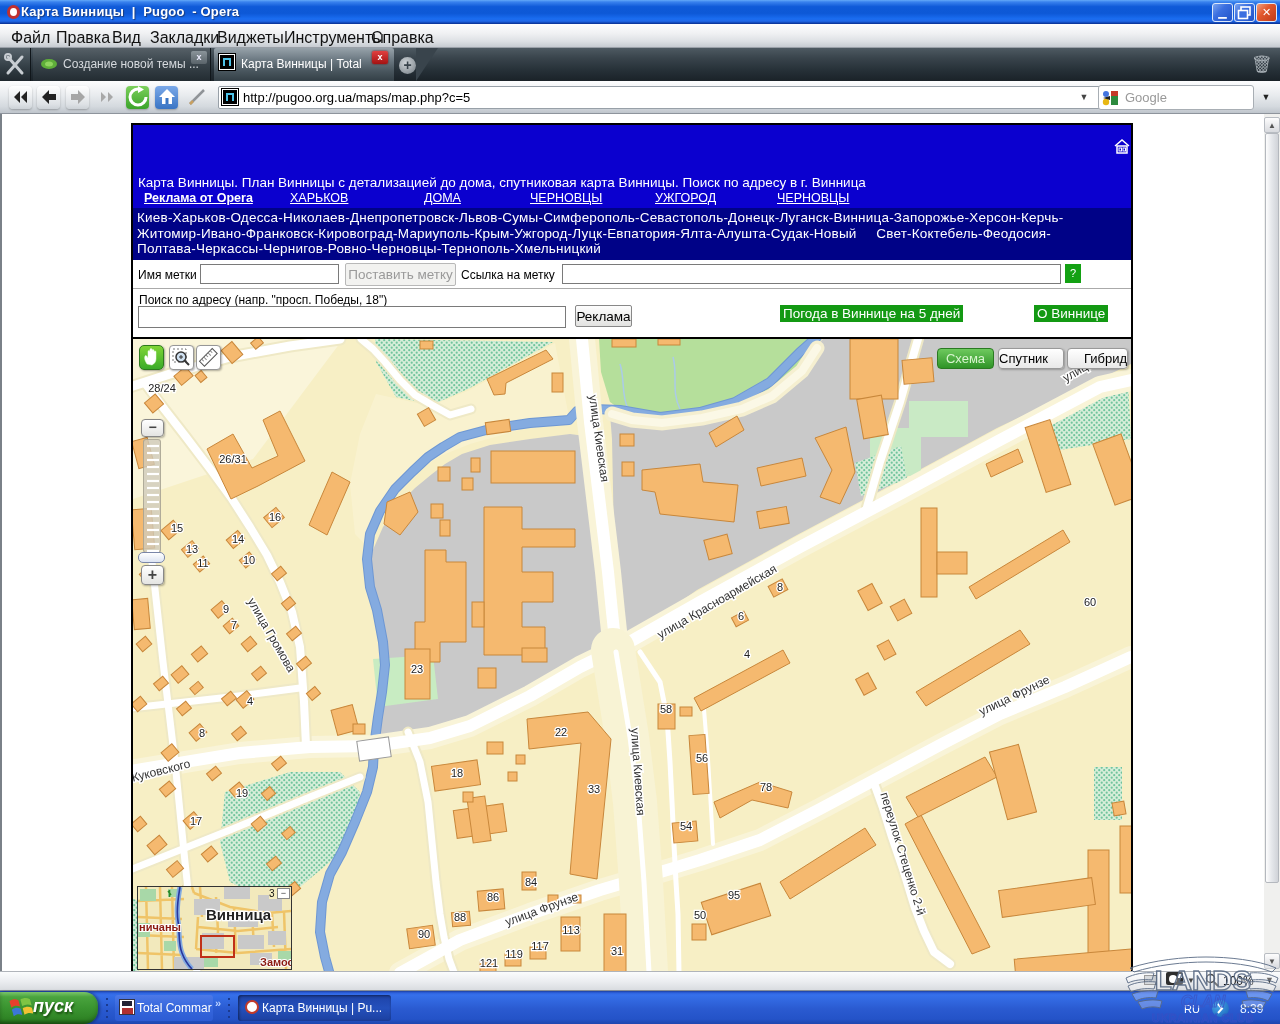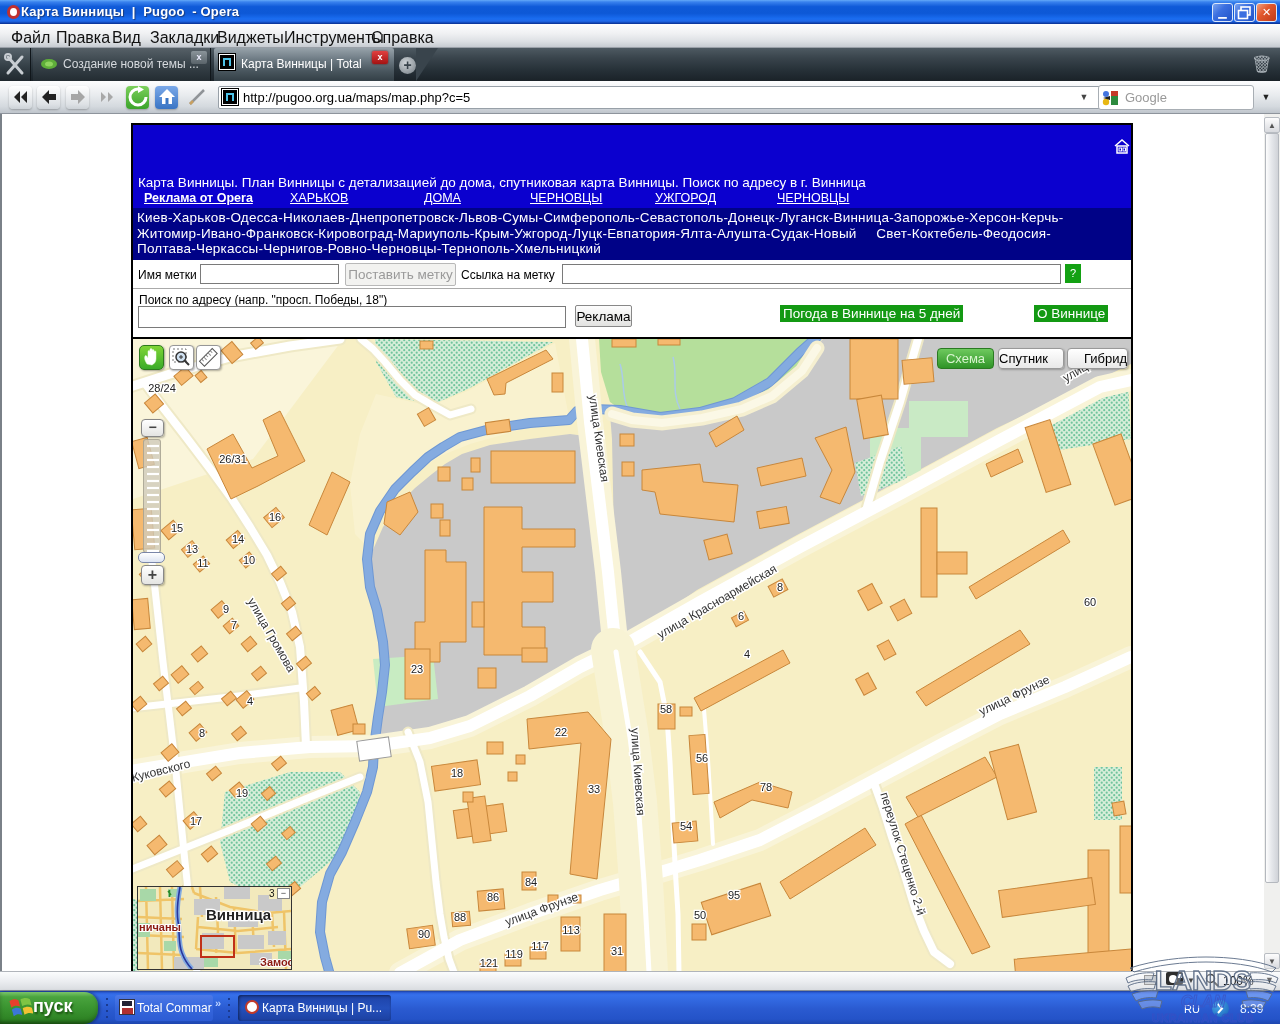--- a/index.html
+++ b/index.html
@@ -59,21 +59,21 @@
 #typeSxema{left:804px;top:9px;width:57px;height:21px;background:linear-gradient(#6ec95e,#2f9427);border:1px solid #2a7a22;color:#d8f5cf;font-size:13px;text-align:center;line-height:20px;border-radius:4px}
 #typeSput{left:865px;top:9px;width:66px;height:21px;background:linear-gradient(#ffffff,#e8e8e8);border:1px solid #999;color:#000;font-size:13px;text-align:left;line-height:20px;border-radius:4px;box-shadow:1px 1px 2px rgba(0,0,0,.25)}
 #typeGibr{left:934px;top:9px;width:61px;height:21px;background:linear-gradient(#ffffff,#e8e8e8);border:1px solid #999;color:#000;font-size:13px;text-align:right;line-height:20px;border-radius:4px;box-shadow:1px 1px 2px rgba(0,0,0,.25)}
 
 #minimap{left:4px;top:547px;width:155px;height:84px;border:1px solid #333;background:#f4ecc0;overflow:hidden}
 
 #statusbar{left:0;top:971px;width:1280px;height:20px;background:linear-gradient(180deg,#fbfcfd 0%,#eceef1 50%,#d9dce0 100%);border-top:1px solid #b0b4ba;border-bottom:1px solid #888e96}
 
 #taskbar{left:0;top:991px;width:1280px;height:33px;background:linear-gradient(180deg,#1c3f9e 0%,#2e62e0 6%,#3670ea 12%,#2a5ad0 55%,#2453c8 85%,#1e46ae 100%)}
 #startbtn{left:0;top:992px;width:98px;height:32px;border-radius:0 14px 14px 0;background:linear-gradient(180deg,#7eca6e 0%,#4aa43e 15%,#3a9430 50%,#2f8425 85%,#1f6015 100%);box-shadow:inset 0 -2px 4px rgba(0,0,0,.25), 2px 0 3px rgba(0,0,0,.35)}
-#starttext{left:33px;top:996px;color:#fff;font-weight:bold;font-size:18px;text-shadow:1px 2px 2px #1a5010}
+#starttext{left:33px;top:996px;color:#fff;font-weight:bold;font-style:italic;font-size:18px;text-shadow:1px 2px 2px #1a5010}
 .taskbtn{top:995px;height:26px;border-radius:3px;color:#fff;font-size:12px}
 #task1{left:115px;width:98px;background:linear-gradient(180deg,#4d79e8,#3566dc 50%,#2d5cd4)}
 #task2{left:238px;width:153px;background:linear-gradient(180deg,#1e43a8,#2450bc 50%,#1c40a0);box-shadow:inset 1px 1px 3px rgba(0,0,0,.5)}
 .qsep{top:996px;width:8px;height:24px;background:radial-gradient(circle 1px at 3px 3px,#1a3a90 98%,transparent) 0 0/8px 6px}
 #tray{left:1180px;top:991px;width:100px;height:33px}
 </style></head>
 <body>
 <div id="screen">
 
   <div id="titlebar" class="abs"></div>

